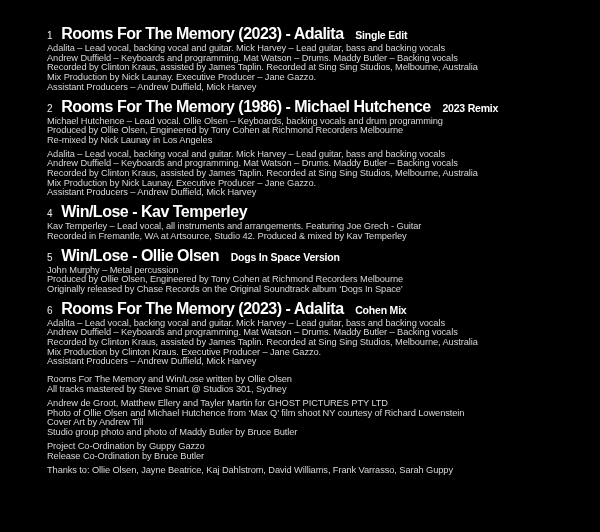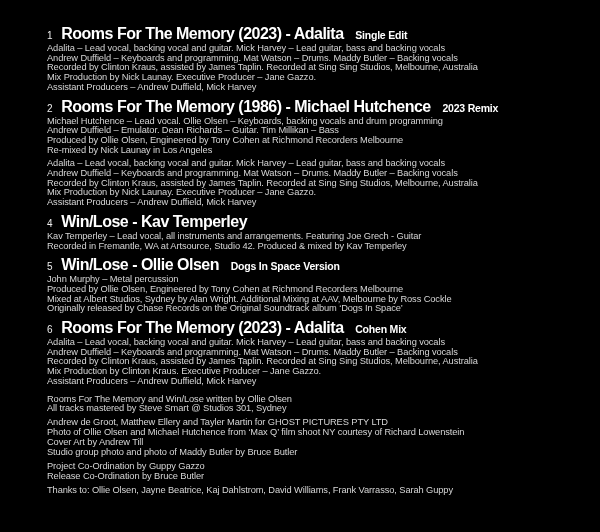--- a/index.html
+++ b/index.html
@@ -68,21 +68,20 @@
     </article>
 
     <article class="track">
       <h2 class="track-heading">
         <span class="track-num">2</span>
         <span class="track-title">Rooms For The Memory (1986) - Michael Hutchence</span>
         <span class="track-subtitle">2023 Remix</span>
       </h2>
       <div class="credits">
         <div class="credit-line">Michael Hutchence – Lead vocal. Ollie Olsen – Keyboards, backing vocals and drum programming</div>
-        <div class="credit-line">Andrew Duffield – Emulator. Dean Richards – Guitar. Tim Millikan – Bass</div>
         <div class="credit-line">Produced by Ollie Olsen, Engineered by Tony Cohen at Richmond Recorders Melbourne</div>
         <div class="credit-line">Re-mixed by Nick Launay in Los Angeles</div>
       </div>
     </article>
 
     <article class="track">
       <div class="credits">
         <div class="credit-line">Adalita – Lead vocal, backing vocal and guitar. Mick Harvey – Lead guitar, bass and backing vocals</div>
         <div class="credit-line">Andrew Duffield – Keyboards and programming.  Mat Watson – Drums. Maddy Butler – Backing vocals</div>
         <div class="credit-line">Recorded by Clinton Kraus, assisted by James Taplin. Recorded at Sing Sing Studios, Melbourne, Australia</div>
@@ -104,21 +103,20 @@
 
     <article class="track">
       <h2 class="track-heading">
         <span class="track-num">5</span>
         <span class="track-title">Win/Lose - Ollie Olsen</span>
         <span class="track-subtitle">Dogs In Space Version</span>
       </h2>
       <div class="credits">
         <div class="credit-line">John Murphy – Metal percussion</div>
         <div class="credit-line">Produced by Ollie Olsen, Engineered by Tony Cohen at Richmond Recorders Melbourne</div>
-        <div class="credit-line">Mixed at Albert Studios, Sydney by Alan Wright. Additional Mixing at AAV, Melbourne by Ross Cockle</div>
         <div class="credit-line">Originally released by Chase Records on the Original Soundtrack album ‘Dogs In Space’</div>
       </div>
     </article>
 
     <article class="track">
       <h2 class="track-heading">
         <span class="track-num">6</span>
         <span class="track-title">Rooms For The Memory (2023) - Adalita</span>
         <span class="track-subtitle">Cohen Mix</span>
       </h2>

